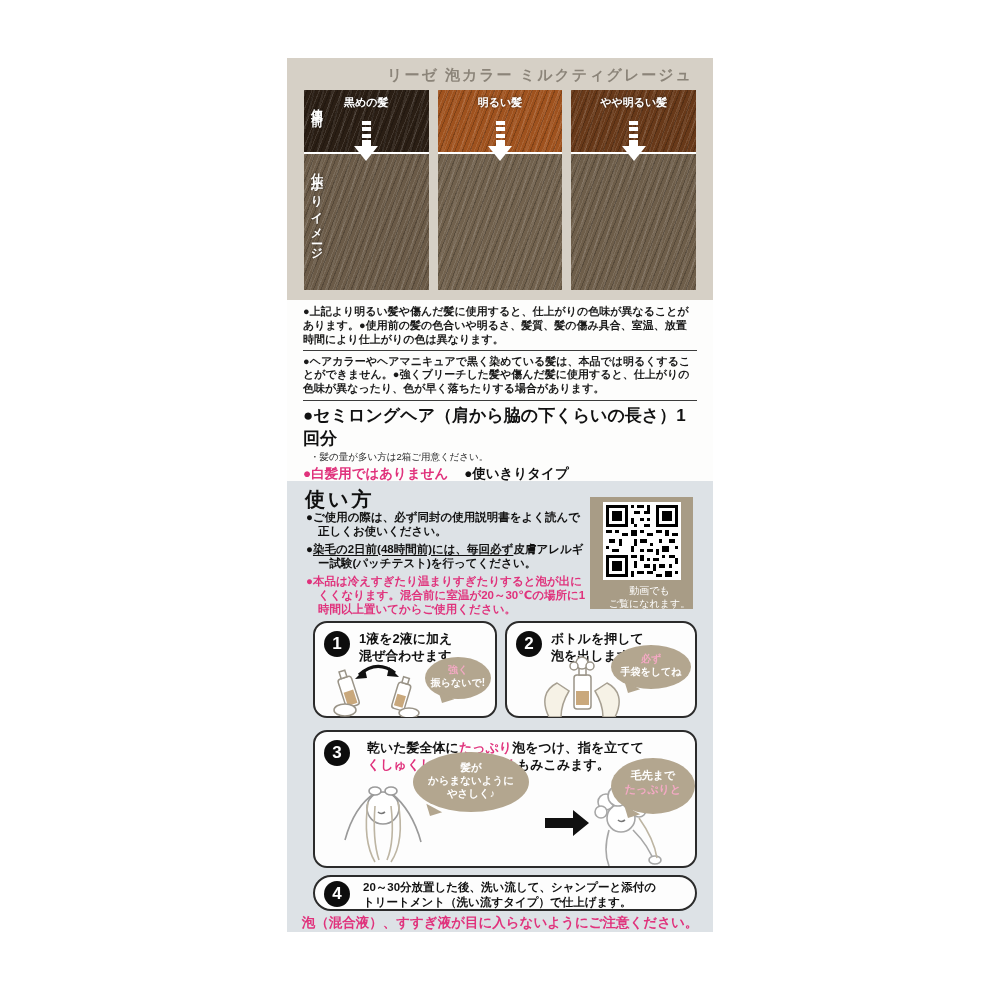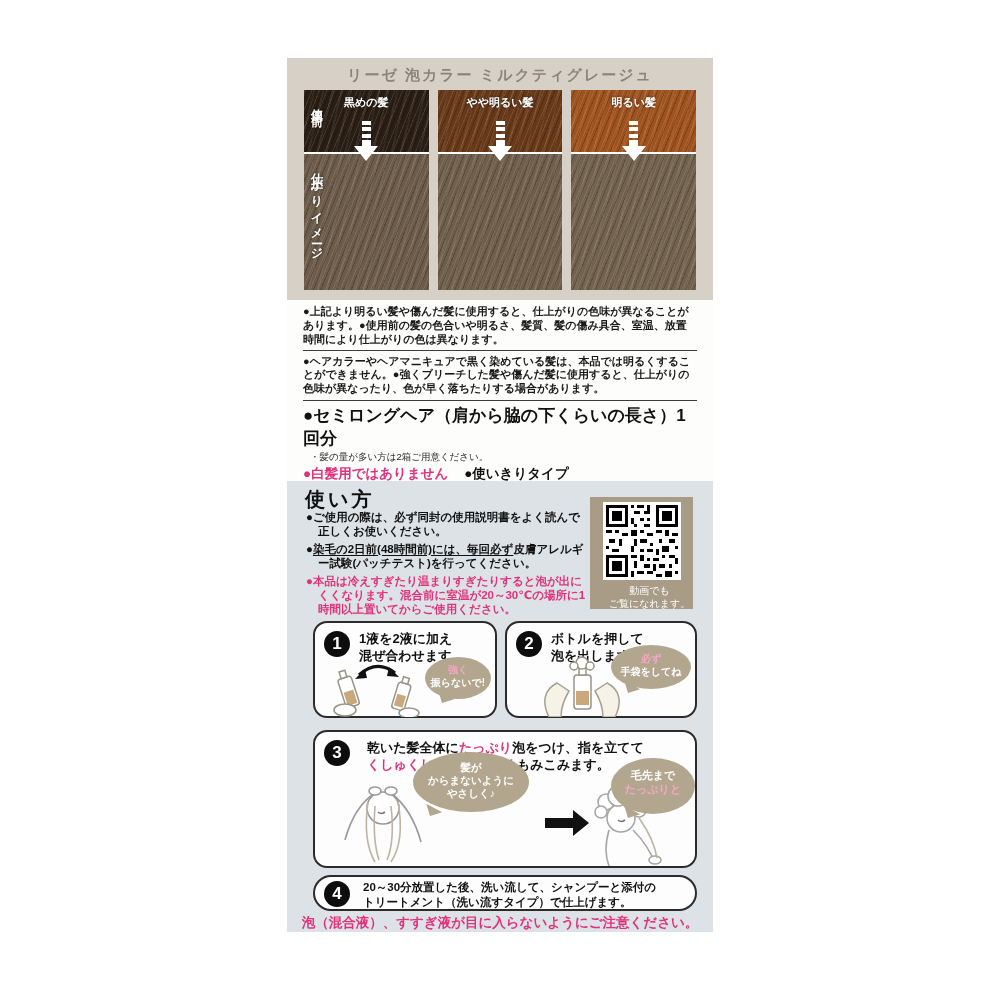--- a/index.html
+++ b/index.html
@@ -1,21 +1,21 @@
 <!DOCTYPE html>
 <html><head>
 <meta charset="utf-8">
 <style>
   * { margin:0; padding:0; box-sizing:border-box; }
   body { background:#ffffff; font-family:"Liberation Sans","DejaVu Sans",sans-serif; }
   .page { position:relative; width:1000px; height:1000px; background:#ffffff; overflow:hidden; }
   .panel { position:absolute; left:287px; top:58px; width:426px; height:874px; }
 
   
-  .sec-a { position:absolute; top:0; left:0; right:0; height:242px; background:#d6d0c6; }
+  .sec-a { position:absolute; top:0; left:0; right:0; height:242px; background:#d6d0c6;padding-left:40px; }
   .product-title { position:absolute; top:8px; width:100%; text-align:center; font-size:15px;
                    font-weight:700; color:#8b8479; letter-spacing:2px; }
   .grid { position:absolute; top:32px; left:17px; right:17px; height:202px; display:flex; gap:9px; }
   .col { flex:1; position:relative; }
   .hair { background-image:
       repeating-linear-gradient(112deg, rgba(255,255,255,0.10) 0 1px, transparent 1px 3px,
         rgba(0,0,0,0.20) 3px 4px, transparent 4px 7px),
       repeating-linear-gradient(104deg, rgba(255,255,255,0.07) 0 2px, transparent 2px 9px); }
   .before { height:64px; border-bottom:2px solid #fff; position:relative; }
   .after  { height:136px; position:relative; }
@@ -109,38 +109,38 @@
           <div class="arrow">
             <div class="dash"></div>
               <div class="dash"></div>
               <div class="dash"></div>
             <div class="stem"></div>
               <div class="head"></div>
           </div>
         </div>
 
         <div class="col">
+          <div class="before hair b3">
+            <div class="col-label">明るい髪</div>
+          </div>
+          <div class="after hair a3"></div>
+          <div class="arrow">
+            <div class="dash"></div>
+              <div class="dash"></div>
+              <div class="dash"></div>
+            <div class="stem"></div>
+              <div class="head"></div>
+          </div>
+        </div>
+
+        <div class="col">
           <div class="before hair b2">
             <div class="col-label">やや明るい髪</div>
           </div>
           <div class="after hair a2"></div>
-          <div class="arrow">
-            <div class="dash"></div>
-              <div class="dash"></div>
-              <div class="dash"></div>
-            <div class="stem"></div>
-              <div class="head"></div>
-          </div>
-        </div>
-
-        <div class="col">
-          <div class="before hair b3">
-            <div class="col-label">明るい髪</div>
-          </div>
-          <div class="after hair a3"></div>
           <div class="arrow">
             <div class="dash"></div>
               <div class="dash"></div>
               <div class="dash"></div>
             <div class="stem"></div>
               <div class="head"></div>
           </div>
         </div>
 
       </div>

